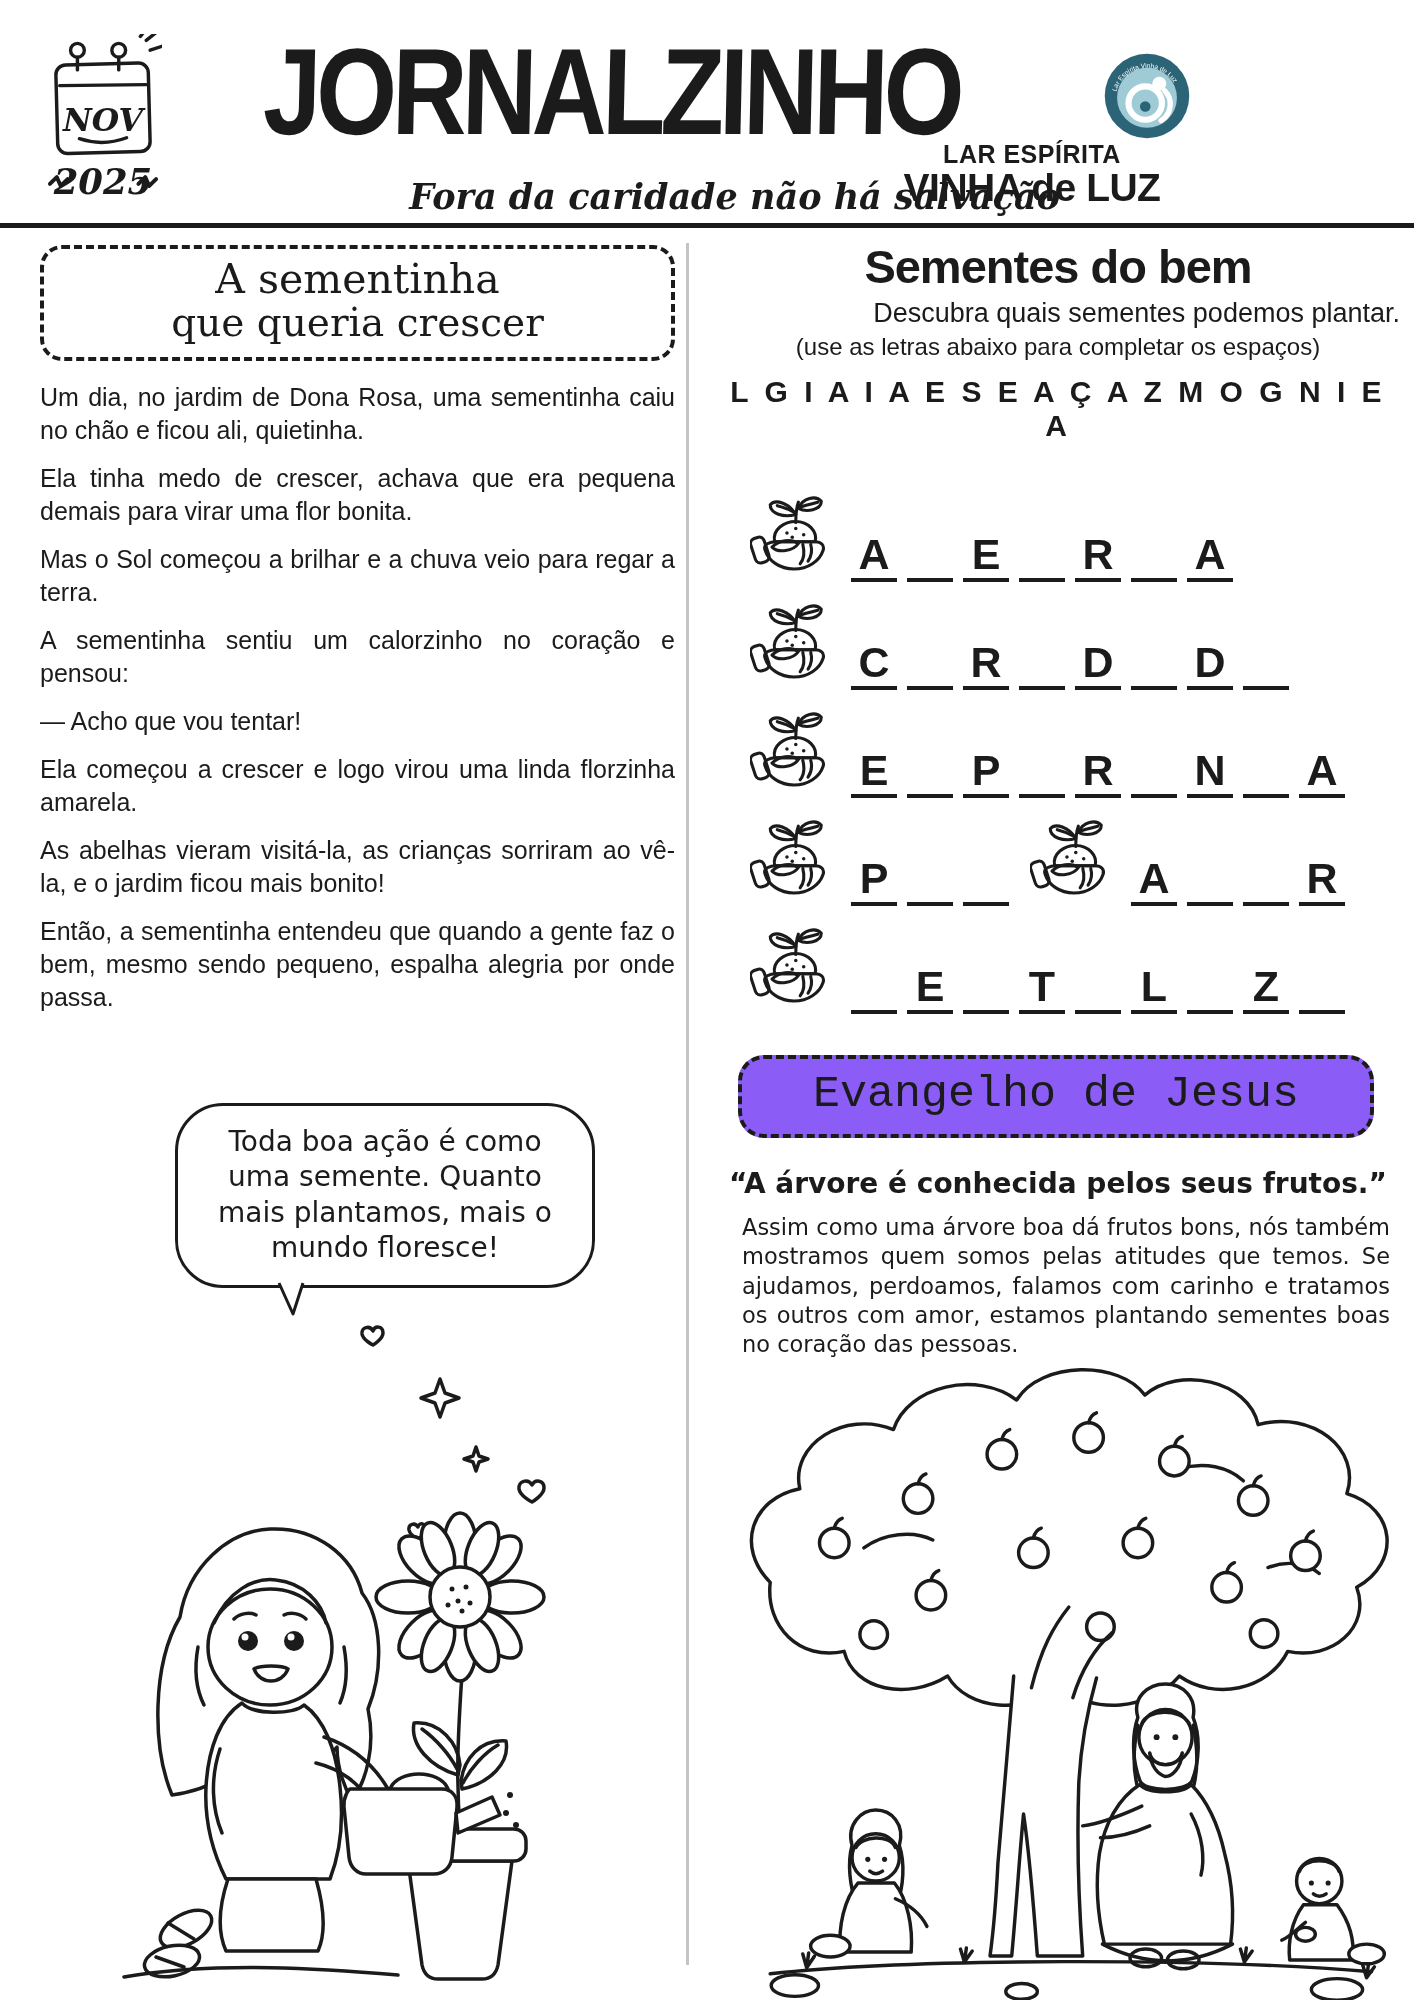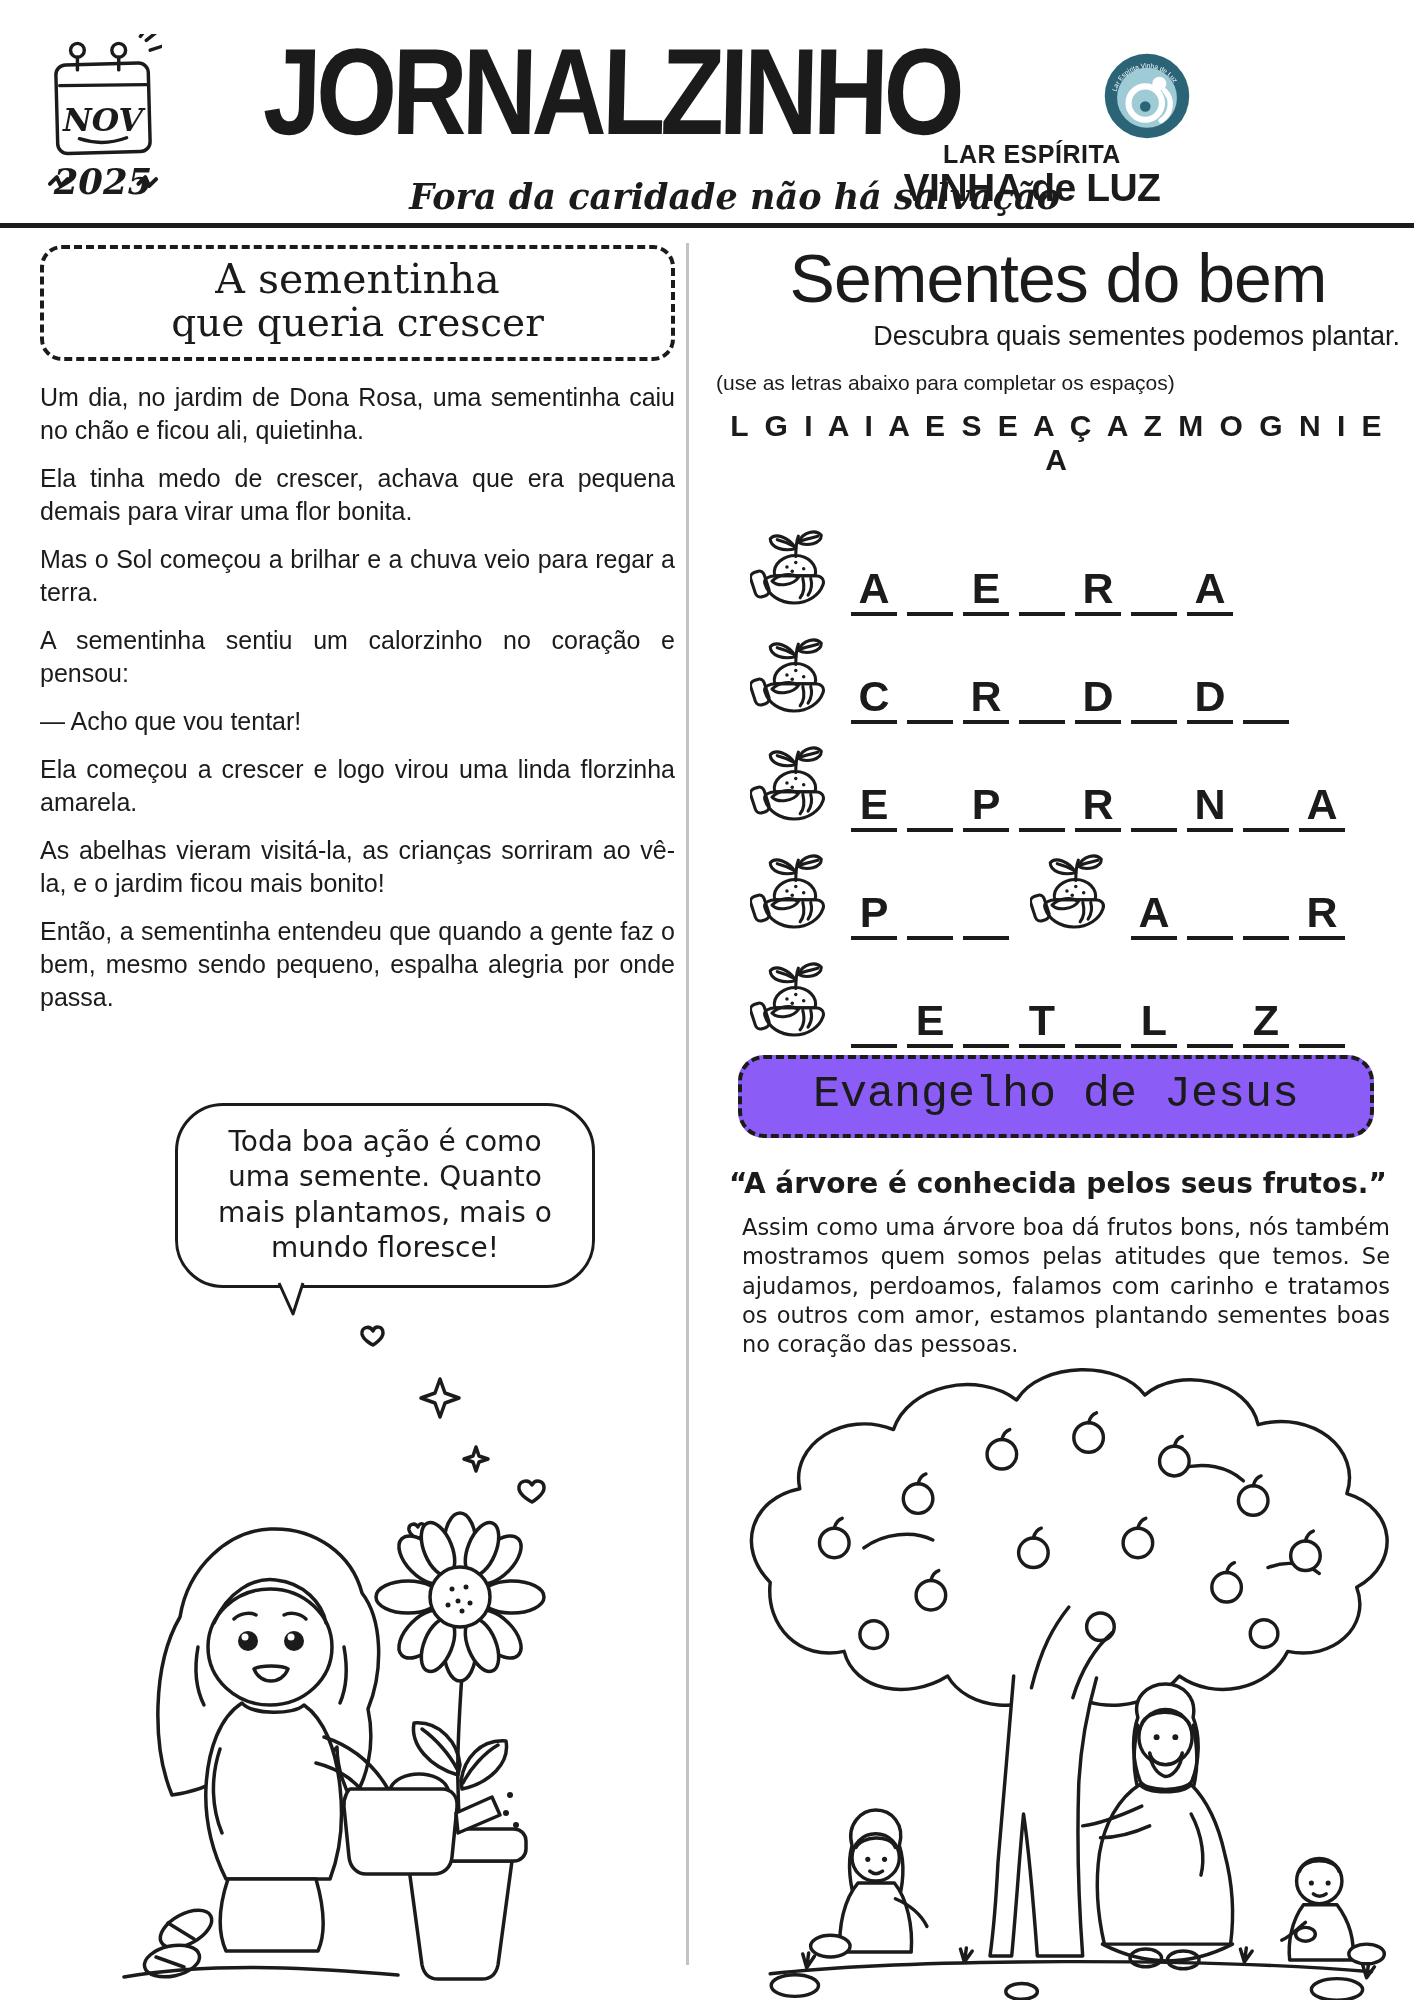--- a/index.html
+++ b/index.html
@@ -56,23 +56,23 @@
   #speech-bubble{
     position:absolute;left:135px;top:858px;width:420px;
     border:3px solid var(--ink);border-radius:48px;padding:18px 24px 20px;
     text-align:center;font-family:"DejaVu Sans",sans-serif;font-size:28px;line-height:1.26;
     background:#fff;
   }
   #bubble-tail{position:absolute;left:95px;top:100%;margin-top:-3px;}
   #girl-illustration{position:absolute;left:28px;top:1072px;}
 
   
-  #activity-title{text-align:center;font-size:68px;font-weight:400;letter-spacing:-1px;margin-top:-6px;}
+  #activity-title{text-align:center;font-size:47px;font-weight:700;letter-spacing:-1px;margin-top:-6px;}
   #activity-subtitle{text-align:right;font-size:27px;margin-top:4px;}
-  #activity-hint{font-size:21px;margin-top:19px;}
+  #activity-hint{text-align:center;font-size:24px;margin-top:4px;}
   #letter-bank{text-align:center;font-size:30px;font-weight:800;letter-spacing:4px;margin-top:14px;}
   #puzzle-rows{margin-top:44px;margin-left:34px;}
   .puzzle-row{display:flex;align-items:flex-end;margin-bottom:13px;height:95px;}
   .icon-wrap{flex:0 0 auto;margin-right:8px;margin-bottom:-4px;}
   .slot+.icon-wrap{margin-left:16px;}
   .slot{
     width:46px;height:56px;margin:0 5px;border-bottom:4px solid var(--ink);
     display:flex;align-items:flex-end;justify-content:center;
     font-size:43px;font-weight:700;line-height:1;padding-bottom:2px;
     font-family:"Liberation Sans",sans-serif;

